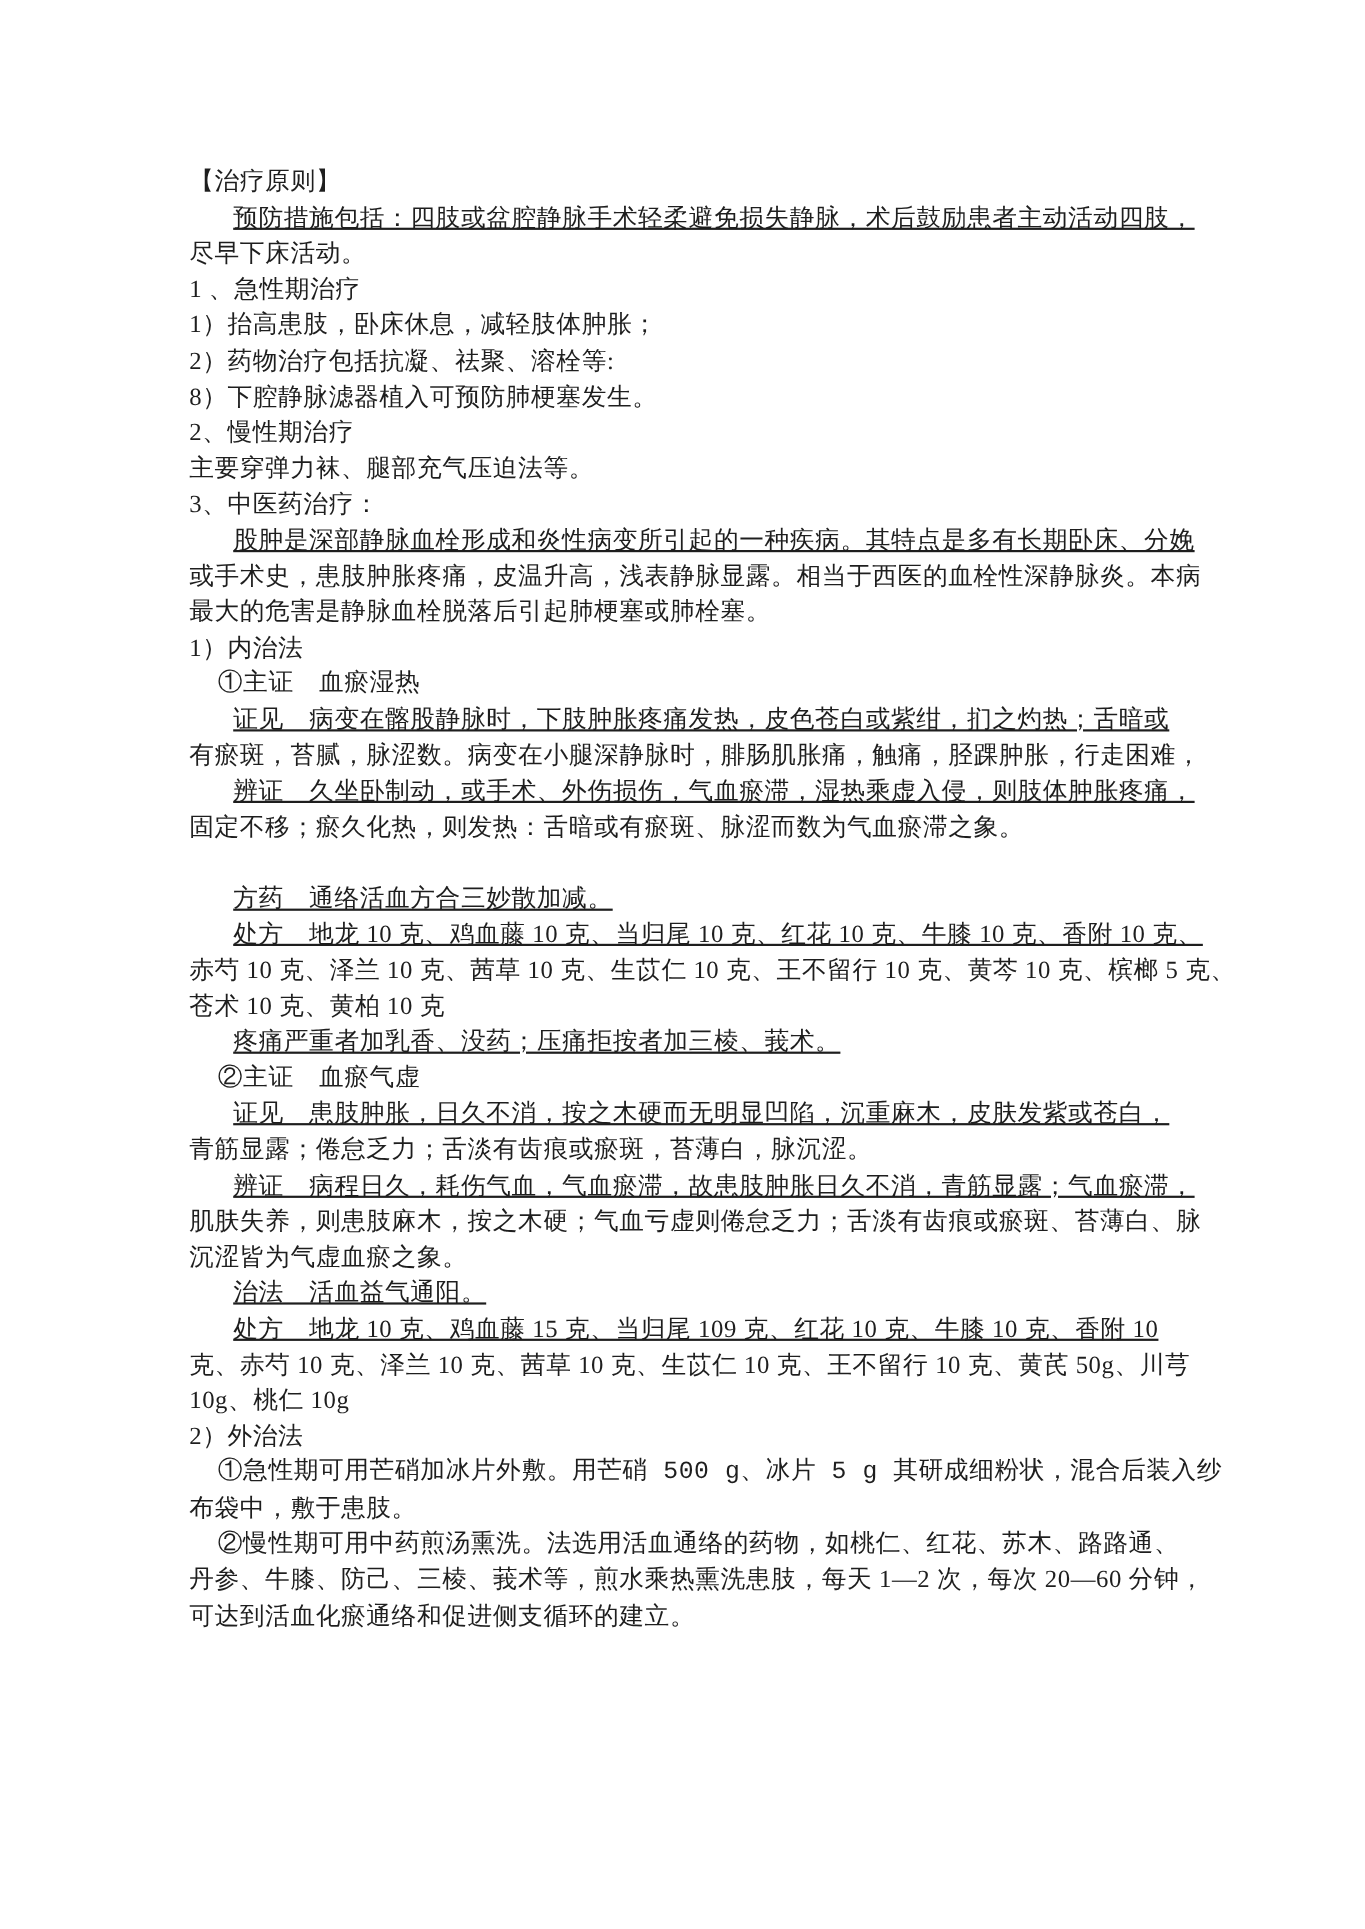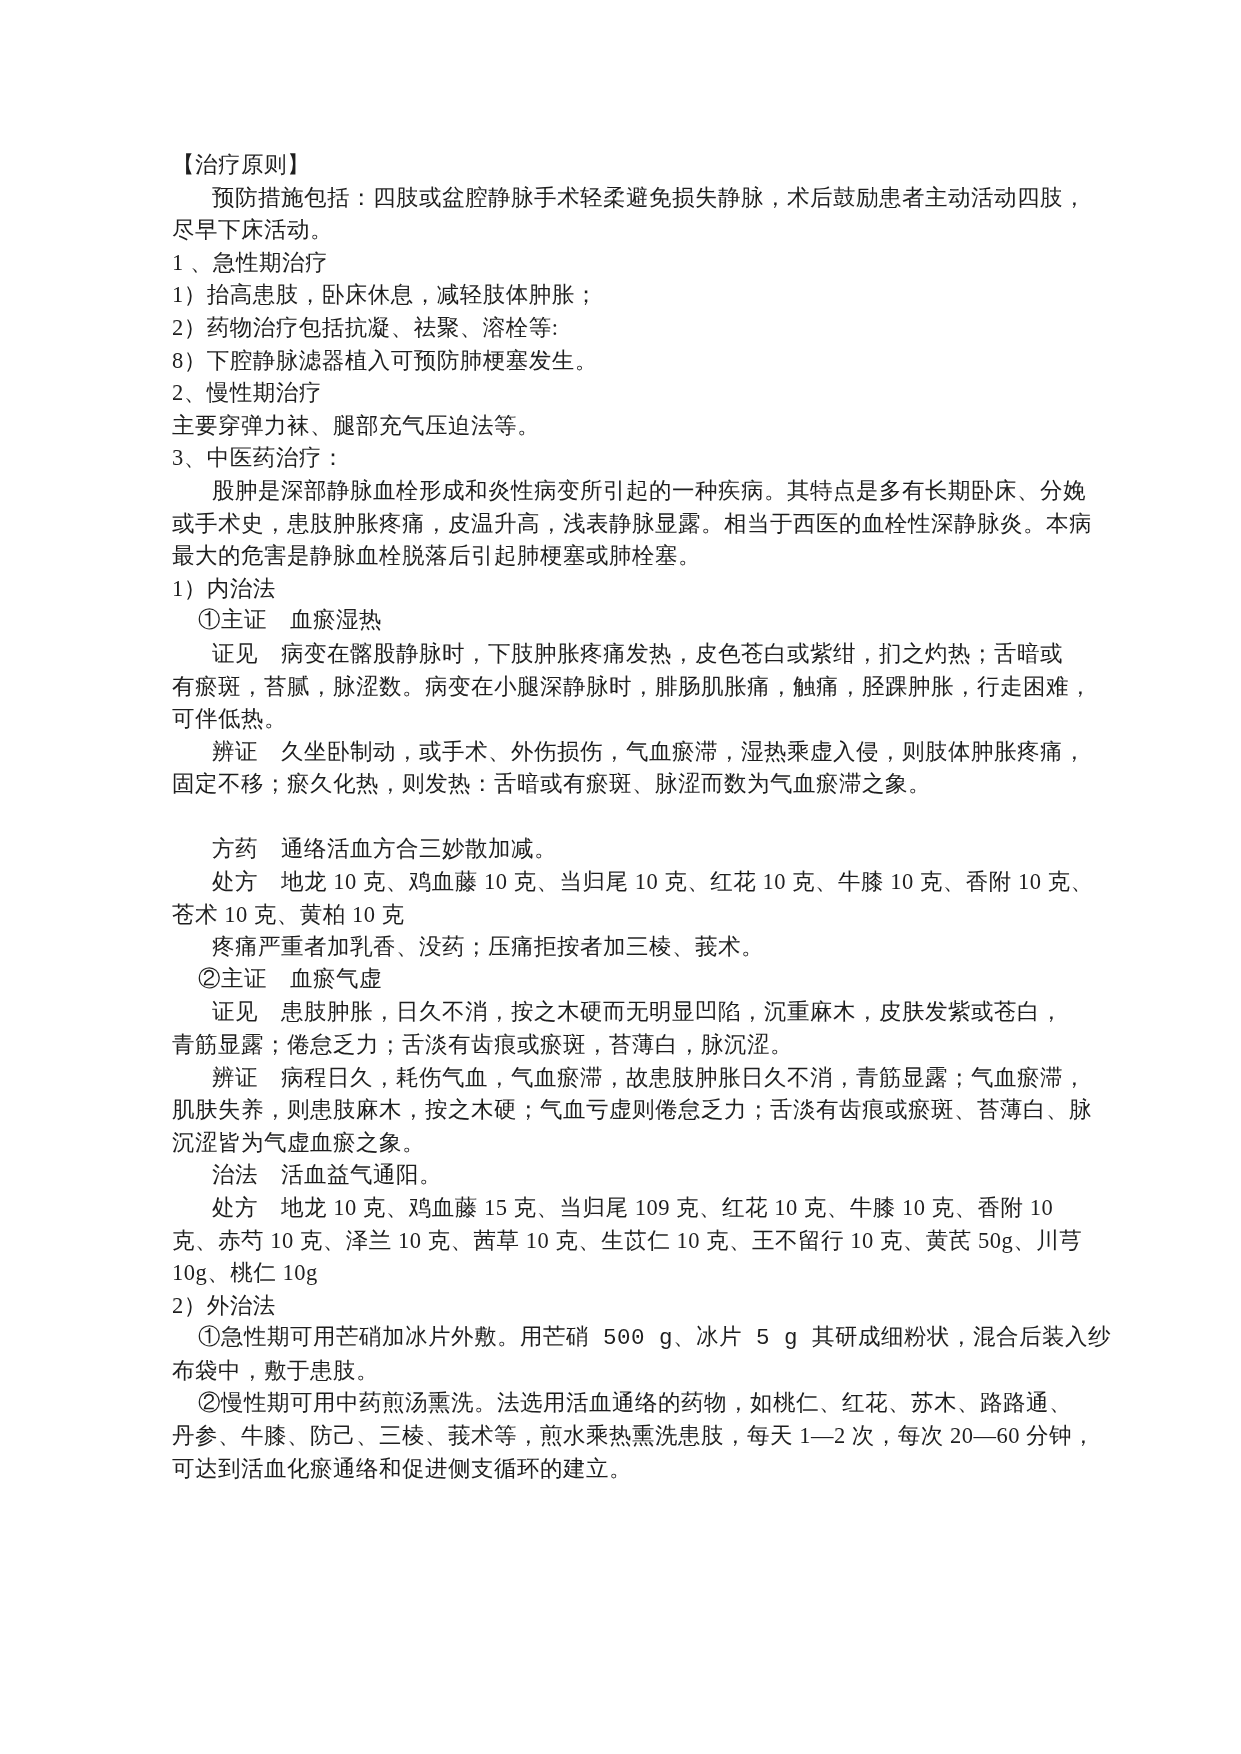--- a/index.html
+++ b/index.html
@@ -29,21 +29,21 @@
   }
   .line {
     height: 32.6px;
     line-height: 32.6px;
     font-size: 22.5px;
     letter-spacing: 0.5px;
     white-space: pre;
   }
   .indent-0 { padding-left: 0; }
   .indent-1 { padding-left: 26px; font-family: Liberation Mono, monospace; }
-  .indent-2 { padding-left: 40px; }
+  .indent-2 { padding-left: 40px; text-decoration: underline; }
 </style>
 </head>
 <body>
 
 <div class="page">
   <div class="text-block">
       <div class="line indent-0">【治疗原则】</div>
       <div class="line indent-2">预防措施包括：四肢或盆腔静脉手术轻柔避免损失静脉，术后鼓励患者主动活动四肢，</div>
       <div class="line indent-0">尽早下床活动。</div>
       <div class="line indent-0">1 、急性期治疗</div>
@@ -53,26 +53,26 @@
       <div class="line indent-0">2、慢性期治疗</div>
       <div class="line indent-0">主要穿弹力袜、腿部充气压迫法等。</div>
       <div class="line indent-0">3、中医药治疗：</div>
       <div class="line indent-2">股肿是深部静脉血栓形成和炎性病变所引起的一种疾病。其特点是多有长期卧床、分娩</div>
       <div class="line indent-0">或手术史，患肢肿胀疼痛，皮温升高，浅表静脉显露。相当于西医的血栓性深静脉炎。本病</div>
       <div class="line indent-0">最大的危害是静脉血栓脱落后引起肺梗塞或肺栓塞。</div>
       <div class="line indent-0">1）内治法</div>
       <div class="line indent-1">①主证　血瘀湿热</div>
       <div class="line indent-2">证见　病变在髂股静脉时，下肢肿胀疼痛发热，皮色苍白或紫绀，扪之灼热；舌暗或</div>
       <div class="line indent-0">有瘀斑，苔腻，脉涩数。病变在小腿深静脉时，腓肠肌胀痛，触痛，胫踝肿胀，行走困难，</div>
-      <div class="line indent-0">可伴低热。</div>
       <div class="line indent-2">辨证　久坐卧制动，或手术、外伤损伤，气血瘀滞，湿热乘虚入侵，则肢体肿胀疼痛，</div>
       <div class="line indent-0">固定不移；瘀久化热，则发热：舌暗或有瘀斑、脉涩而数为气血瘀滞之象。</div>
       <div class="line indent-0"></div>
       <div class="line indent-2">方药　通络活血方合三妙散加减。</div>
       <div class="line indent-2">处方　地龙 10 克、鸡血藤 10 克、当归尾 10 克、红花 10 克、牛膝 10 克、香附 10 克、</div>
+      <div class="line indent-0">赤芍 10 克、泽兰 10 克、茜草 10 克、生苡仁 10 克、王不留行 10 克、黄芩 10 克、槟榔 5 克、</div>
       <div class="line indent-0">苍术 10 克、黄柏 10 克</div>
       <div class="line indent-2">疼痛严重者加乳香、没药；压痛拒按者加三棱、莪术。</div>
       <div class="line indent-1">②主证　血瘀气虚</div>
       <div class="line indent-2">证见　患肢肿胀，日久不消，按之木硬而无明显凹陷，沉重麻木，皮肤发紫或苍白，</div>
       <div class="line indent-0">青筋显露；倦怠乏力；舌淡有齿痕或瘀斑，苔薄白，脉沉涩。</div>
       <div class="line indent-2">辨证　病程日久，耗伤气血，气血瘀滞，故患肢肿胀日久不消，青筋显露；气血瘀滞，</div>
       <div class="line indent-0">肌肤失养，则患肢麻木，按之木硬；气血亏虚则倦怠乏力；舌淡有齿痕或瘀斑、苔薄白、脉</div>
       <div class="line indent-0">沉涩皆为气虚血瘀之象。</div>
       <div class="line indent-2">治法　活血益气通阳。</div>
       <div class="line indent-2">处方　地龙 10 克、鸡血藤 15 克、当归尾 109 克、红花 10 克、牛膝 10 克、香附 10</div>

